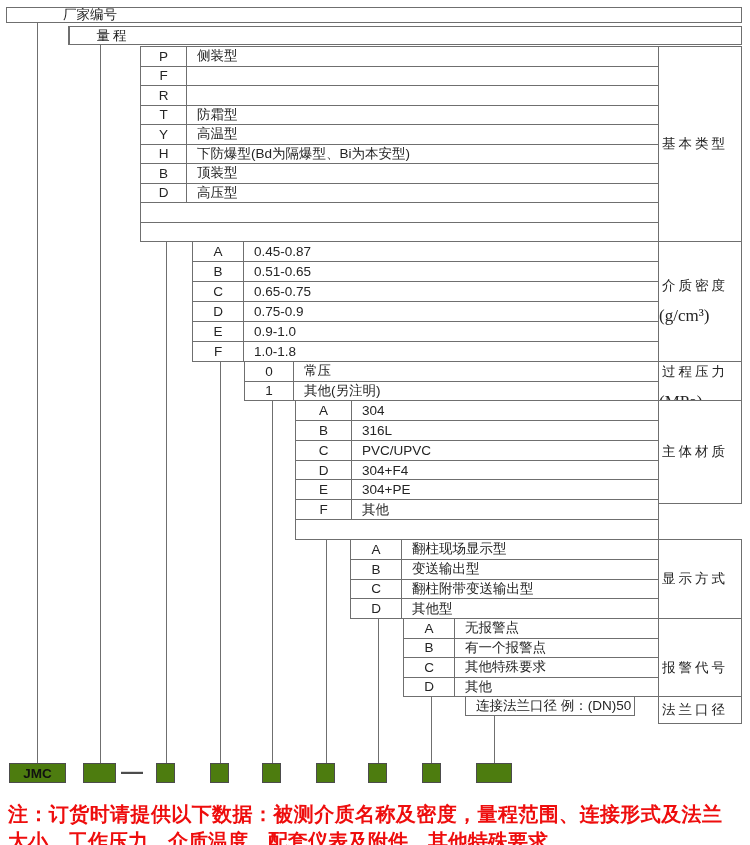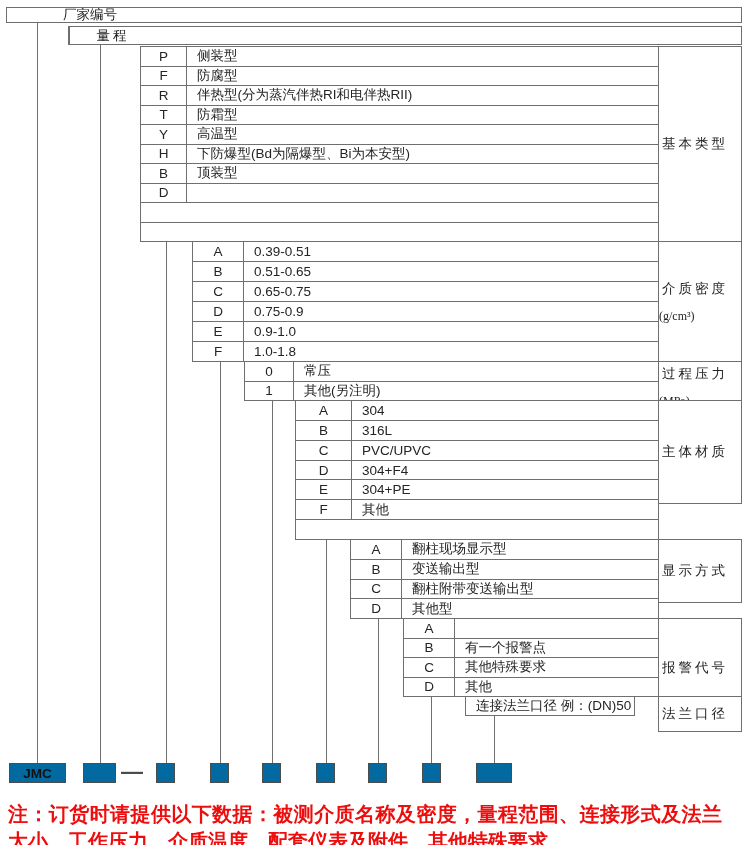--- a/index.html
+++ b/index.html
@@ -22,30 +22,30 @@
     flex:1 1 auto;display:flex;align-items:center;padding-left:10px;
     font-size:13.5px;white-space:nowrap;overflow:hidden;
   }
   .lbl{
     position:absolute;left:658px;width:84px;box-sizing:border-box;
     border:1px solid #6f6f6f;background:#fff;
     display:flex;flex-direction:column;justify-content:center;
     font-family:"Liberation Serif","DejaVu Serif",serif;font-size:13.5px;
   }
   .cat{letter-spacing:3px;padding-left:3px;white-space:nowrap;}
-  .unit{letter-spacing:0;margin-top:11px;font-size:12px;}
+  .unit{letter-spacing:0;margin-top:11px;font-size:17px;}
   .lblcell{
     flex:0 0 84px;border-left:1px solid #6f6f6f;box-sizing:border-box;
     display:flex;align-items:flex-start;justify-content:center;
     font-family:Liberation Mono, monospace;font-size:13.5px;
   }
   .vline{position:absolute;width:1px;background:#6f6f6f;}
   .bbox{
     position:absolute;top:763px;height:20px;box-sizing:border-box;
-    border:1.5px solid #4c4c4c;background:#0369a1;
+    border:1.5px solid #4c4c4c;background:#4d7c0f;
     display:flex;align-items:center;justify-content:center;
     font-weight:700;font-size:13.5px;color:#111;
   }
   .dash{
     position:absolute;left:119px;top:762px;width:26px;height:20px;
     display:flex;align-items:center;justify-content:center;
     font-size:22px;font-weight:700;color:#4c4c4c;
   }
   .note{
     position:absolute;left:8px;top:801px;width:714px;
@@ -72,60 +72,59 @@
     </div>
   </div>
 
   <div class="sec" style="left:140px;top:46px;width:519px;height:196px;--cw:45px">
     <div class="row">
         <div class="code">P</div>
         <div class="desc">侧装型</div>
       </div>
     <div class="row">
         <div class="code">F</div>
-        <div class="desc">防腐型</div>
       </div>
     <div class="row">
         <div class="code">R</div>
-        <div class="desc">伴热型(分为蒸汽伴热RI和电伴热RII)</div>
       </div>
     <div class="row">
         <div class="code">T</div>
         <div class="desc">防霜型</div>
       </div>
     <div class="row">
         <div class="code">Y</div>
         <div class="desc">高温型</div>
       </div>
     <div class="row">
         <div class="code">H</div>
         <div class="desc">下防爆型(Bd为隔爆型、Bi为本安型)</div>
       </div>
     <div class="row">
         <div class="code">B</div>
         <div class="desc">顶装型</div>
       </div>
     <div class="row">
         <div class="code">D</div>
+        <div class="desc">高压型</div>
       </div>
     <div class="row">
         <div class="desc"></div>
       </div>
     <div class="row">
         <div class="desc"></div>
       </div>
   </div>
   <div class="lbl" style="top:46px;height:196px">
     <span class="cat">基本类型</span>
   </div>
 
   <div class="sec" style="left:192px;top:241px;width:467px;height:121px;--cw:50px">
     <div class="row">
         <div class="code">A</div>
-        <div class="desc">0.39-0.51</div>
+        <div class="desc">0.45-0.87</div>
       </div>
     <div class="row">
         <div class="code">B</div>
         <div class="desc">0.51-0.65</div>
       </div>
     <div class="row">
         <div class="code">C</div>
         <div class="desc">0.65-0.75</div>
       </div>
     <div class="row">
@@ -205,27 +204,28 @@
       </div>
     <div class="row">
         <div class="code">C</div>
         <div class="desc">翻柱附带变送输出型</div>
       </div>
     <div class="row">
         <div class="code">D</div>
         <div class="desc">其他型</div>
       </div>
   </div>
-  <div class="lbl" style="top:539px;height:64px">
+  <div class="lbl" style="top:539px;height:80px">
     <span class="cat">显示方式</span>
   </div>
 
   <div class="sec" style="left:403px;top:618px;width:256px;height:79px;--cw:50px">
     <div class="row">
         <div class="code">A</div>
+        <div class="desc">无报警点</div>
       </div>
     <div class="row">
         <div class="code">B</div>
         <div class="desc">有一个报警点</div>
       </div>
     <div class="row">
         <div class="code">C</div>
         <div class="desc">其他特殊要求</div>
       </div>
     <div class="row">
@@ -235,21 +235,21 @@
   </div>
   <div class="lbl" style="top:618px;height:99px">
     <span class="cat">报警代号</span>
   </div>
 
   <div class="sec" style="left:465px;top:696px;width:170px;height:20px">
     <div class="row">
       <div class="desc">连接法兰口径 例：(DN)50</div>
     </div>
   </div>
-  <div class="lbl" style="top:696px;height:36px">
+  <div class="lbl" style="top:696px;height:28px">
     <span class="cat">法兰口径</span>
   </div>
 
   <div class="vline" style="left:37px;top:22px;height:741px"></div>
   <div class="vline" style="left:100px;top:44px;height:719px"></div>
   <div class="vline" style="left:166px;top:241px;height:522px"></div>
   <div class="vline" style="left:220px;top:361px;height:402px"></div>
   <div class="vline" style="left:272px;top:400px;height:363px"></div>
   <div class="vline" style="left:326px;top:539px;height:224px"></div>
   <div class="vline" style="left:378px;top:618px;height:145px"></div>

